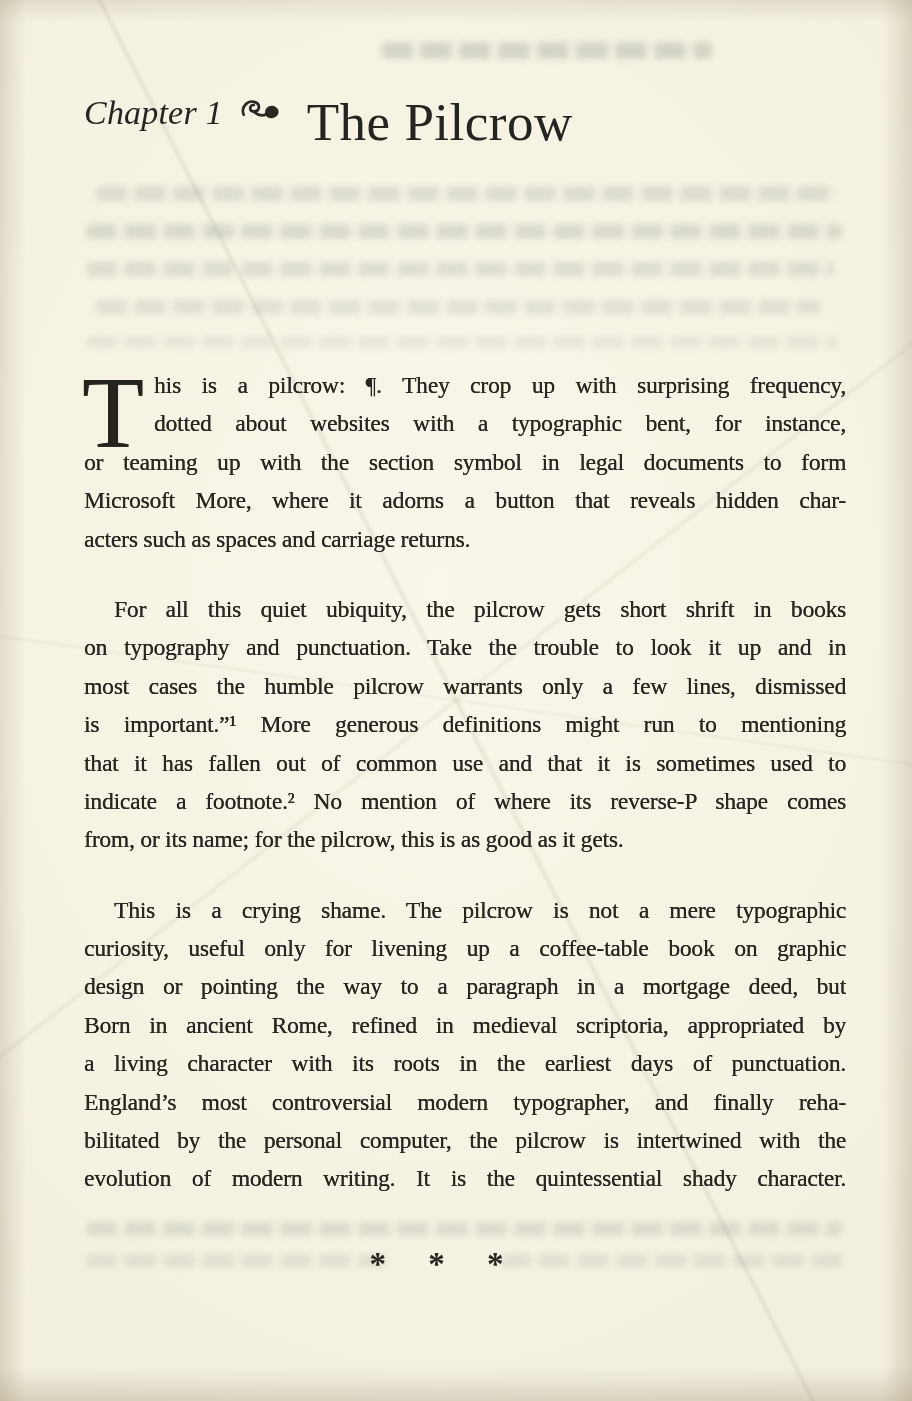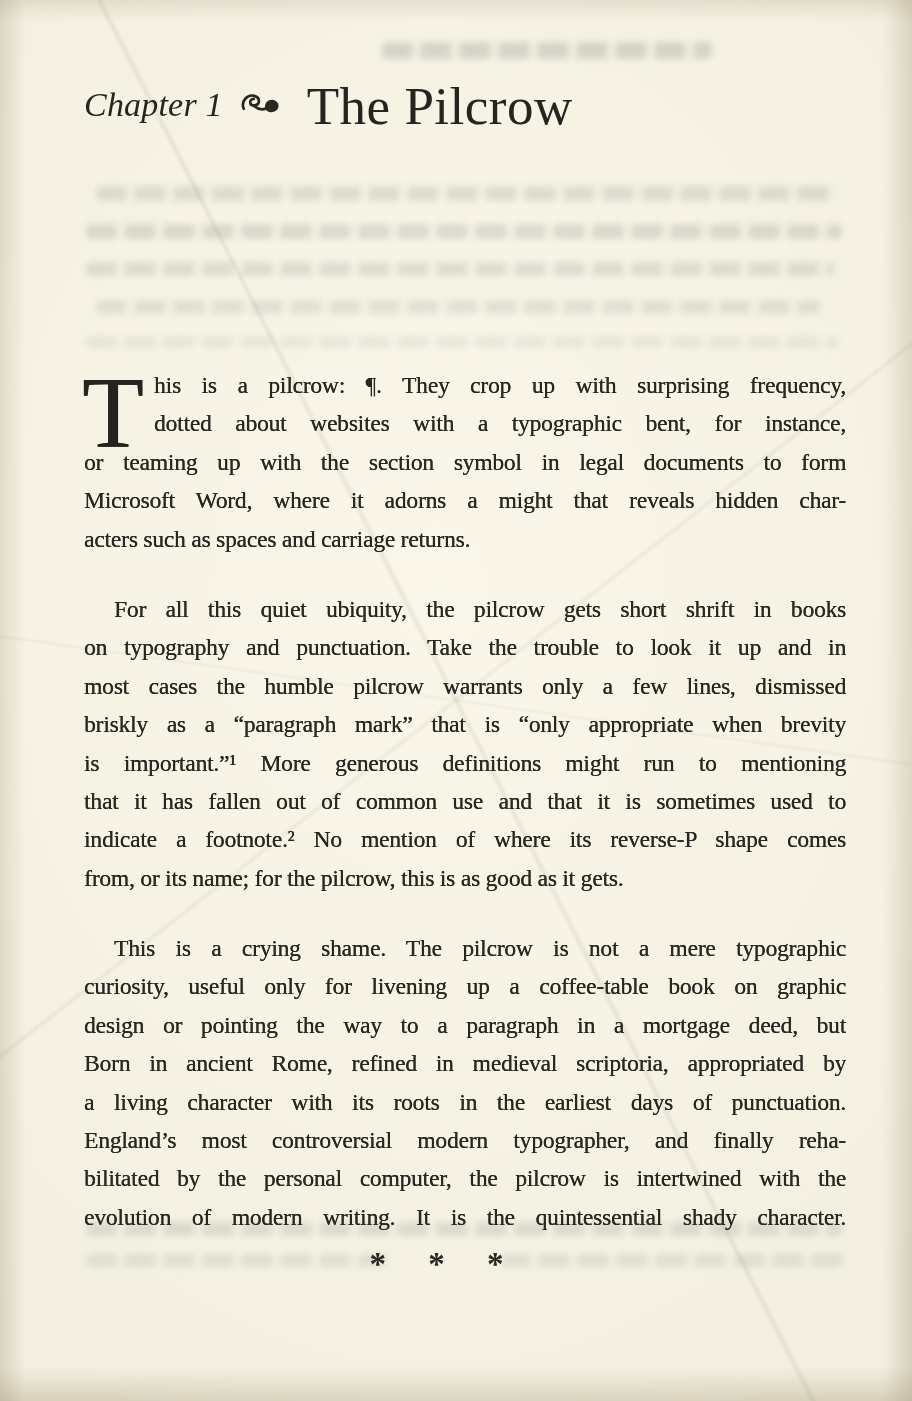--- a/index.html
+++ b/index.html
@@ -31,22 +31,22 @@
   
   .ghost{
     position:absolute;border-radius:5px;
     background:repeating-linear-gradient(90deg, rgba(148,158,146,.85) 0 30px, rgba(148,158,146,.15) 30px 39px);
     filter:blur(3px);
     transform:skewX(-1.5deg);
     pointer-events:none;
   }
 
   .chapter-head{
-    position:absolute;left:84px;top:80px;width:770px;
-    display:flex;align-items:center;color:#262420;
+    position:absolute;left:84px;top:96px;width:770px;
+    display:flex;align-items:flex-start;color:#262420;
   }
   .chapter-label{
     font-style:italic;font-size:34px;line-height:1;
     letter-spacing:.2px;padding-bottom:4px;
   }
   .ornament{width:42px;height:28px;margin:0 26px 6px 16px;flex:0 0 auto;}
   .chapter-title{
     font-size:53px;line-height:1;margin:0;font-weight:400;
     letter-spacing:.5px;
     font-family:Liberation Serif, serif;
@@ -103,28 +103,27 @@
     </svg>
     <h1 class="chapter-title">The Pilcrow</h1>
   </header>
 
   <main class="text-block">
       <div class="para has-drop">
         <span class="dropcap">T</span>
         <div class="line dg">his is a pilcrow: ¶. They crop up with surprising frequency,</div>
         <div class="line dg">dotted about websites with a typographic bent, for instance,</div>
         <div class="line">or teaming up with the section symbol in legal documents to form</div>
-        <div class="line">Microsoft Word, where it adorns a might that reveals hidden char-</div>
+        <div class="line">Microsoft More, where it adorns a button that reveals hidden char-</div>
         <div class="line endline">acters such as spaces and carriage returns.</div>
       </div>
       <div class="para">
         <div class="line lead">For all this quiet ubiquity, the pilcrow gets short shrift in books</div>
         <div class="line">on typography and punctuation. Take the trouble to look it up and in</div>
         <div class="line">most cases the humble pilcrow warrants only a few lines, dismissed</div>
-        <div class="line">briskly as a “paragraph mark” that is “only appropriate when brevity</div>
         <div class="line">is important.”¹ More generous definitions might run to mentioning</div>
         <div class="line">that it has fallen out of common use and that it is sometimes used to</div>
         <div class="line">indicate a footnote.² No mention of where its reverse-P shape comes</div>
         <div class="line endline">from, or its name; for the pilcrow, this is as good as it gets.</div>
       </div>
       <div class="para">
         <div class="line lead">This is a crying shame. The pilcrow is not a mere typographic</div>
         <div class="line">curiosity, useful only for livening up a coffee-table book on graphic</div>
         <div class="line">design or pointing the way to a paragraph in a mortgage deed, but</div>
         <div class="line">Born in ancient Rome, refined in medieval scriptoria, appropriated by</div>

